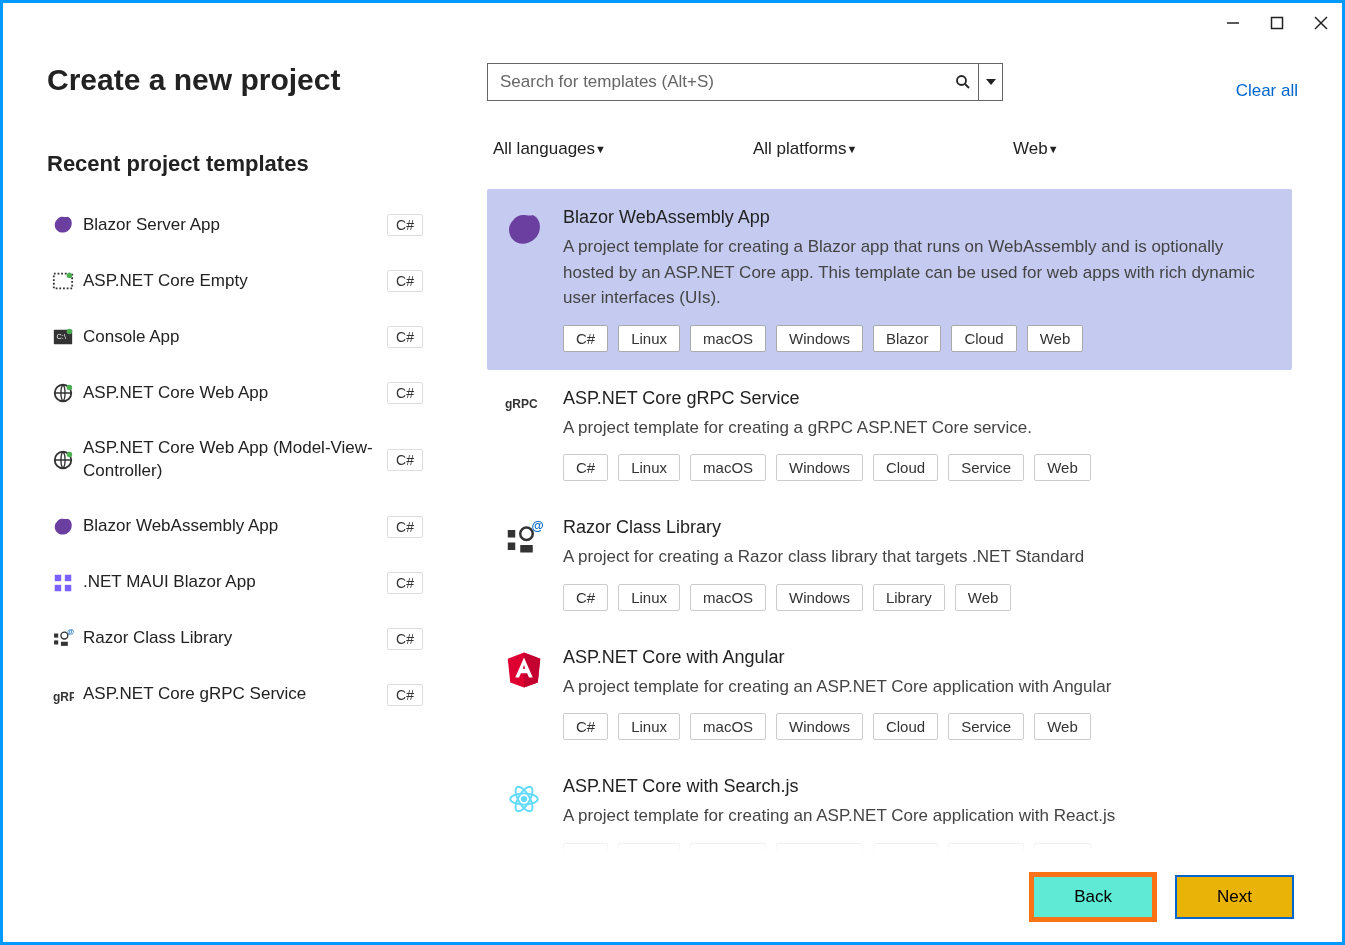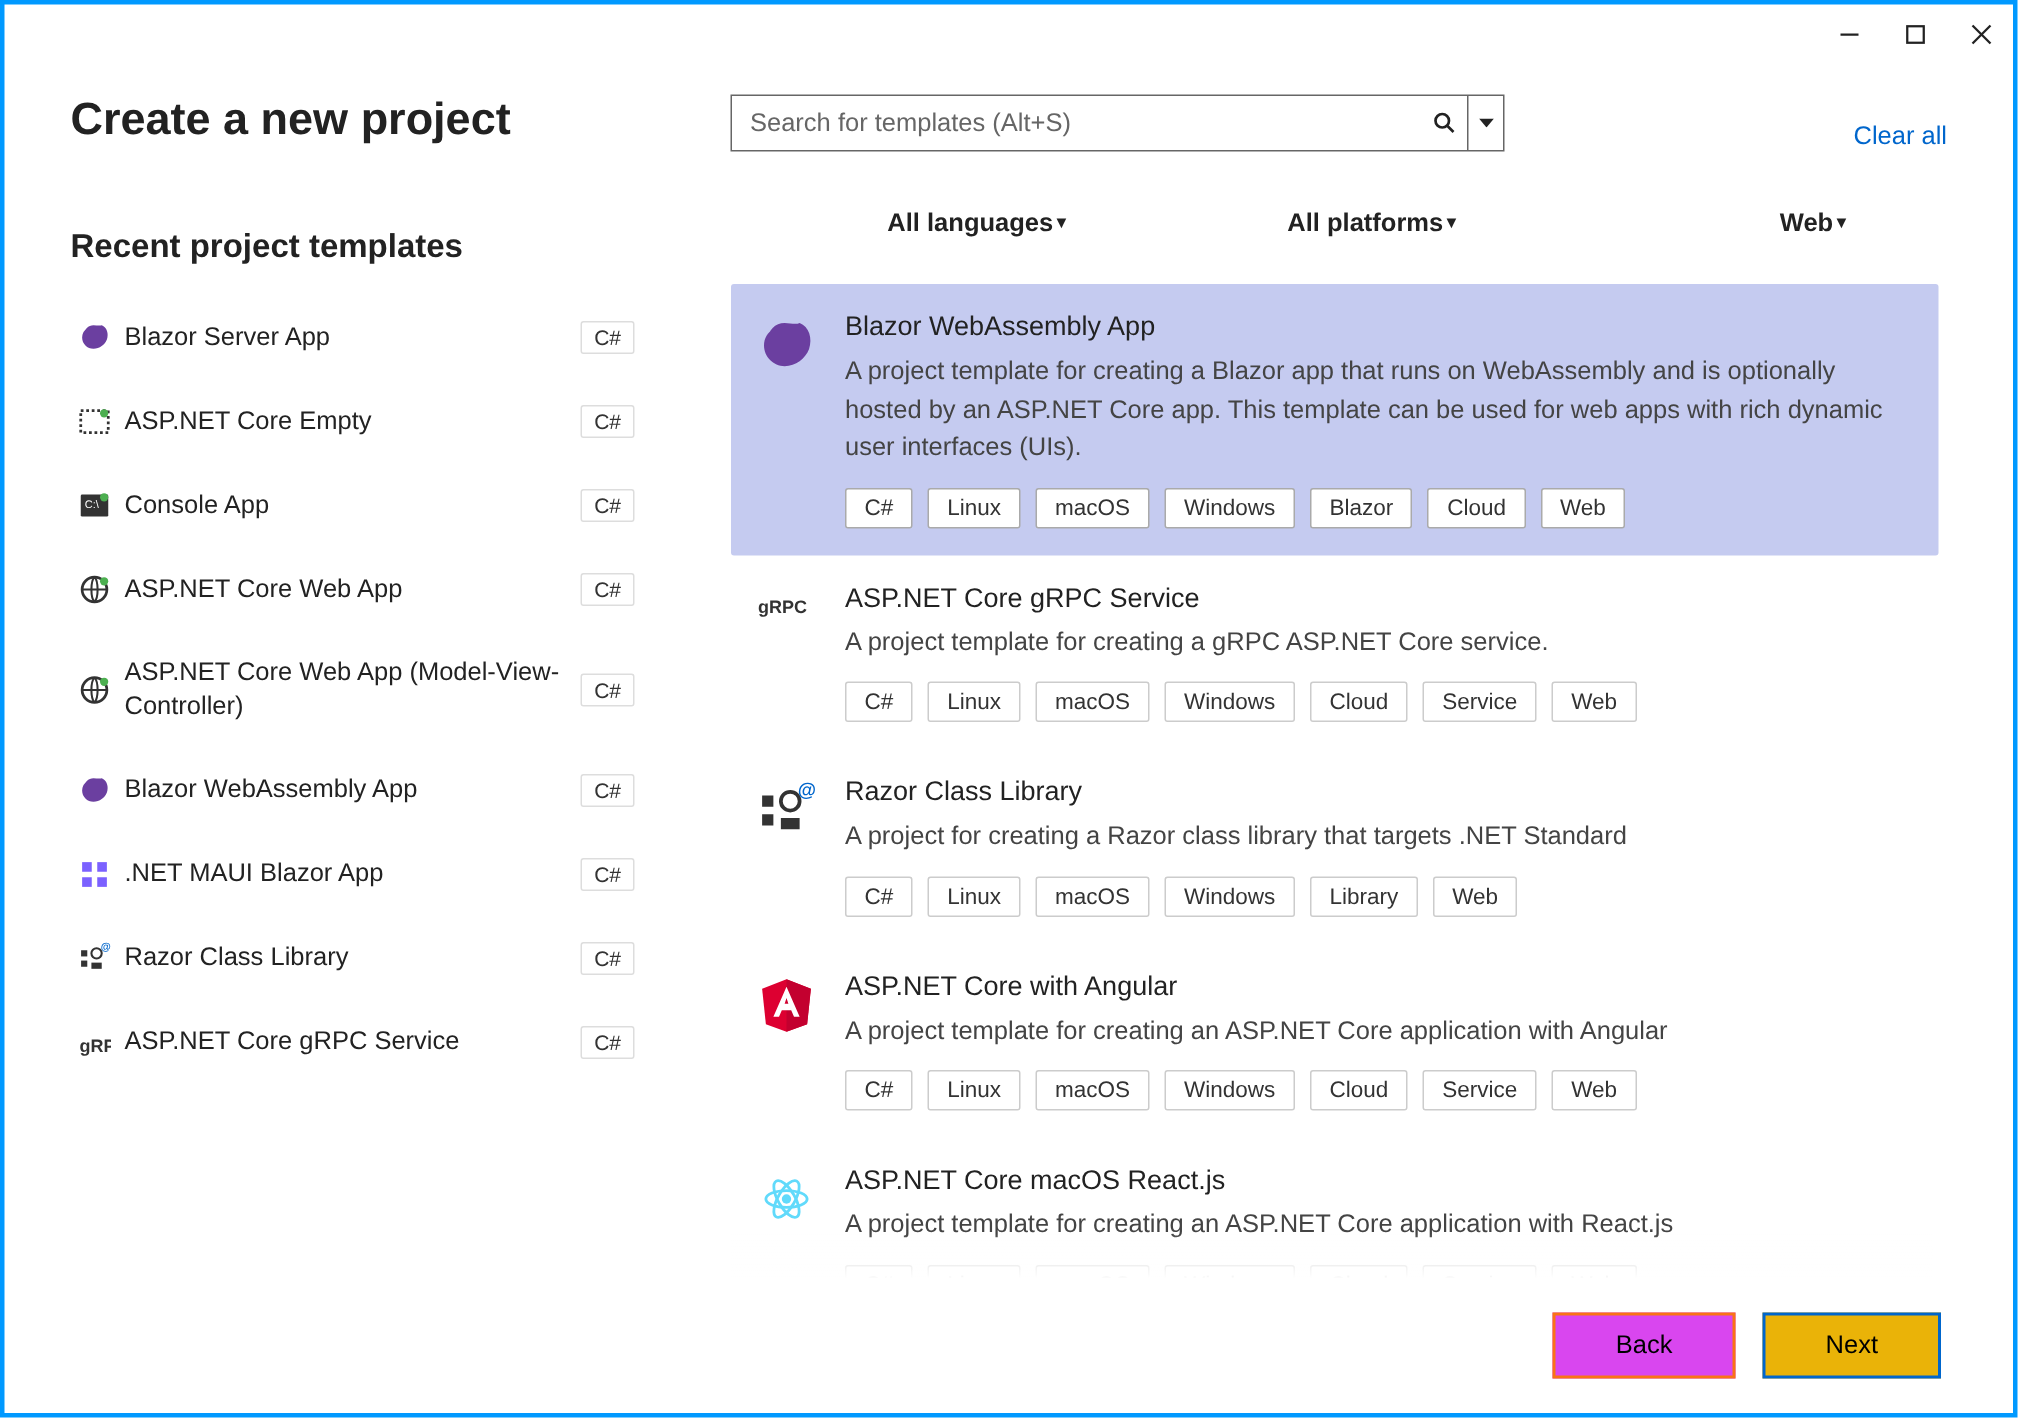--- a/index.html
+++ b/index.html
@@ -17,34 +17,34 @@
 .recent-item .ri-badge { border:1px solid #ddd; border-radius:2px; padding:2px 8px; font-size:14px; color:#333; background:#fff; }
 .right { flex:1; display:flex; flex-direction:column; min-width:0; }
 .top-row { display:flex; align-items:flex-end; gap:10px; margin-top:4px; margin-bottom:32px; }
 .search-wrap { display:flex; border:1px solid #666; }
 .search-input { width:460px; padding:8px 12px; font-size:17px; border:none; outline:none; color:#666; }
 .search-input::placeholder { color:#666; }
 .search-btn { width:30px; display:flex; align-items:center; justify-content:center; border:none; background:#fff; cursor:pointer; }
 .search-dd { width:24px; border-left:1px solid #666; display:flex; align-items:center; justify-content:center; cursor:pointer; background:#fff; }
 .clear-all { margin-left:auto; color:#0066cc; font-size:17px; cursor:pointer; }
 .filters { display:flex; gap:30px; margin-bottom:24px; }
-.filter { display:flex; align-items:center; justify-content:flex-end; width:230px; padding:6px 4px 6px 6px; font-size:17px; color:#222; cursor:pointer;font-weight:bold; }
+.filter { display:flex; align-items:center; justify-content:flex-start; width:230px; padding:6px 4px 6px 6px; font-size:17px; color:#222; cursor:pointer; }
 .filter .caret { font-size:11px; color:#222; }
 .template-list { flex:1; overflow-y:auto; padding-right:6px; }
 .template-item { display:flex; gap:18px; padding:18px 20px 18px 16px; border-radius:2px; }
 .template-item.selected { background:#c5cbf0; }
 .ti-icon { width:42px; height:42px; flex-shrink:0; display:flex; align-items:center; justify-content:center; margin-top:2px; }
 .ti-body { flex:1; }
 .ti-title { font-size:18px; color:#222; margin-bottom:6px; }
 .ti-desc { font-size:17px; color:#444; line-height:1.5; margin-bottom:14px; }
 .ti-tags { display:flex; gap:10px; flex-wrap:wrap; }
 .tag { border:1px solid #ccc; background:#fff; border-radius:2px; padding:4px 12px; font-size:15px; color:#333; }
 .template-item.selected .tag { border-color:#aaa; }
 .footer { position:absolute; bottom:0; left:0; right:0; height:90px; display:flex; align-items:center; justify-content:flex-end; gap:18px; padding:0 48px; }
-.btn { padding:10px 40px; font-size:17px; border:2px solid #f97316; background:#d946ef; cursor:pointer; }
+.btn { padding:10px 40px; font-size:17px; border:5px solid #f97316; background:#5eead4; cursor:pointer; }
 .btn.primary { border:2px solid #0066cc; background:#eab308; }
 .fade-bottom { position:absolute; left:0; right:10px; bottom:0; height:30px; background:linear-gradient(to bottom, rgba(255,255,255,0), #fff); pointer-events:none; }
 .template-list::-webkit-scrollbar { width:0; }
 </style>
 </head>
 <body>
 
 <div class="titlebar">
   <div class="tb-btn">
       <svg width="14" height="14">
@@ -291,21 +291,21 @@
         <div class="template-item">
     <div class="ti-icon">
             <svg width="40" height="40" viewBox="0 0 32 32">
               <circle cx="16" cy="16" r="2.5" fill="#61dafb"></circle>
               <ellipse cx="16" cy="16" rx="11" ry="4.5" fill="none" stroke="#61dafb" stroke-width="1.5"></ellipse>
               <ellipse cx="16" cy="16" rx="11" ry="4.5" fill="none" stroke="#61dafb" stroke-width="1.5" transform="rotate(60 16 16)"></ellipse>
               <ellipse cx="16" cy="16" rx="11" ry="4.5" fill="none" stroke="#61dafb" stroke-width="1.5" transform="rotate(-60 16 16)"></ellipse>
             </svg>
           </div>
     <div class="ti-body">
-      <div class="ti-title">ASP.NET Core macOS React.js</div>
+      <div class="ti-title">ASP.NET Core with Search.js</div>
       <div class="ti-desc">A project template for creating an ASP.NET Core application with React.js</div>
       <div class="ti-tags">
               <span class="tag">C#</span>
               <span class="tag">Linux</span>
               <span class="tag">macOS</span>
               <span class="tag">Windows</span>
               <span class="tag">Cloud</span>
               <span class="tag">Service</span>
               <span class="tag">Web</span>
             </div>

